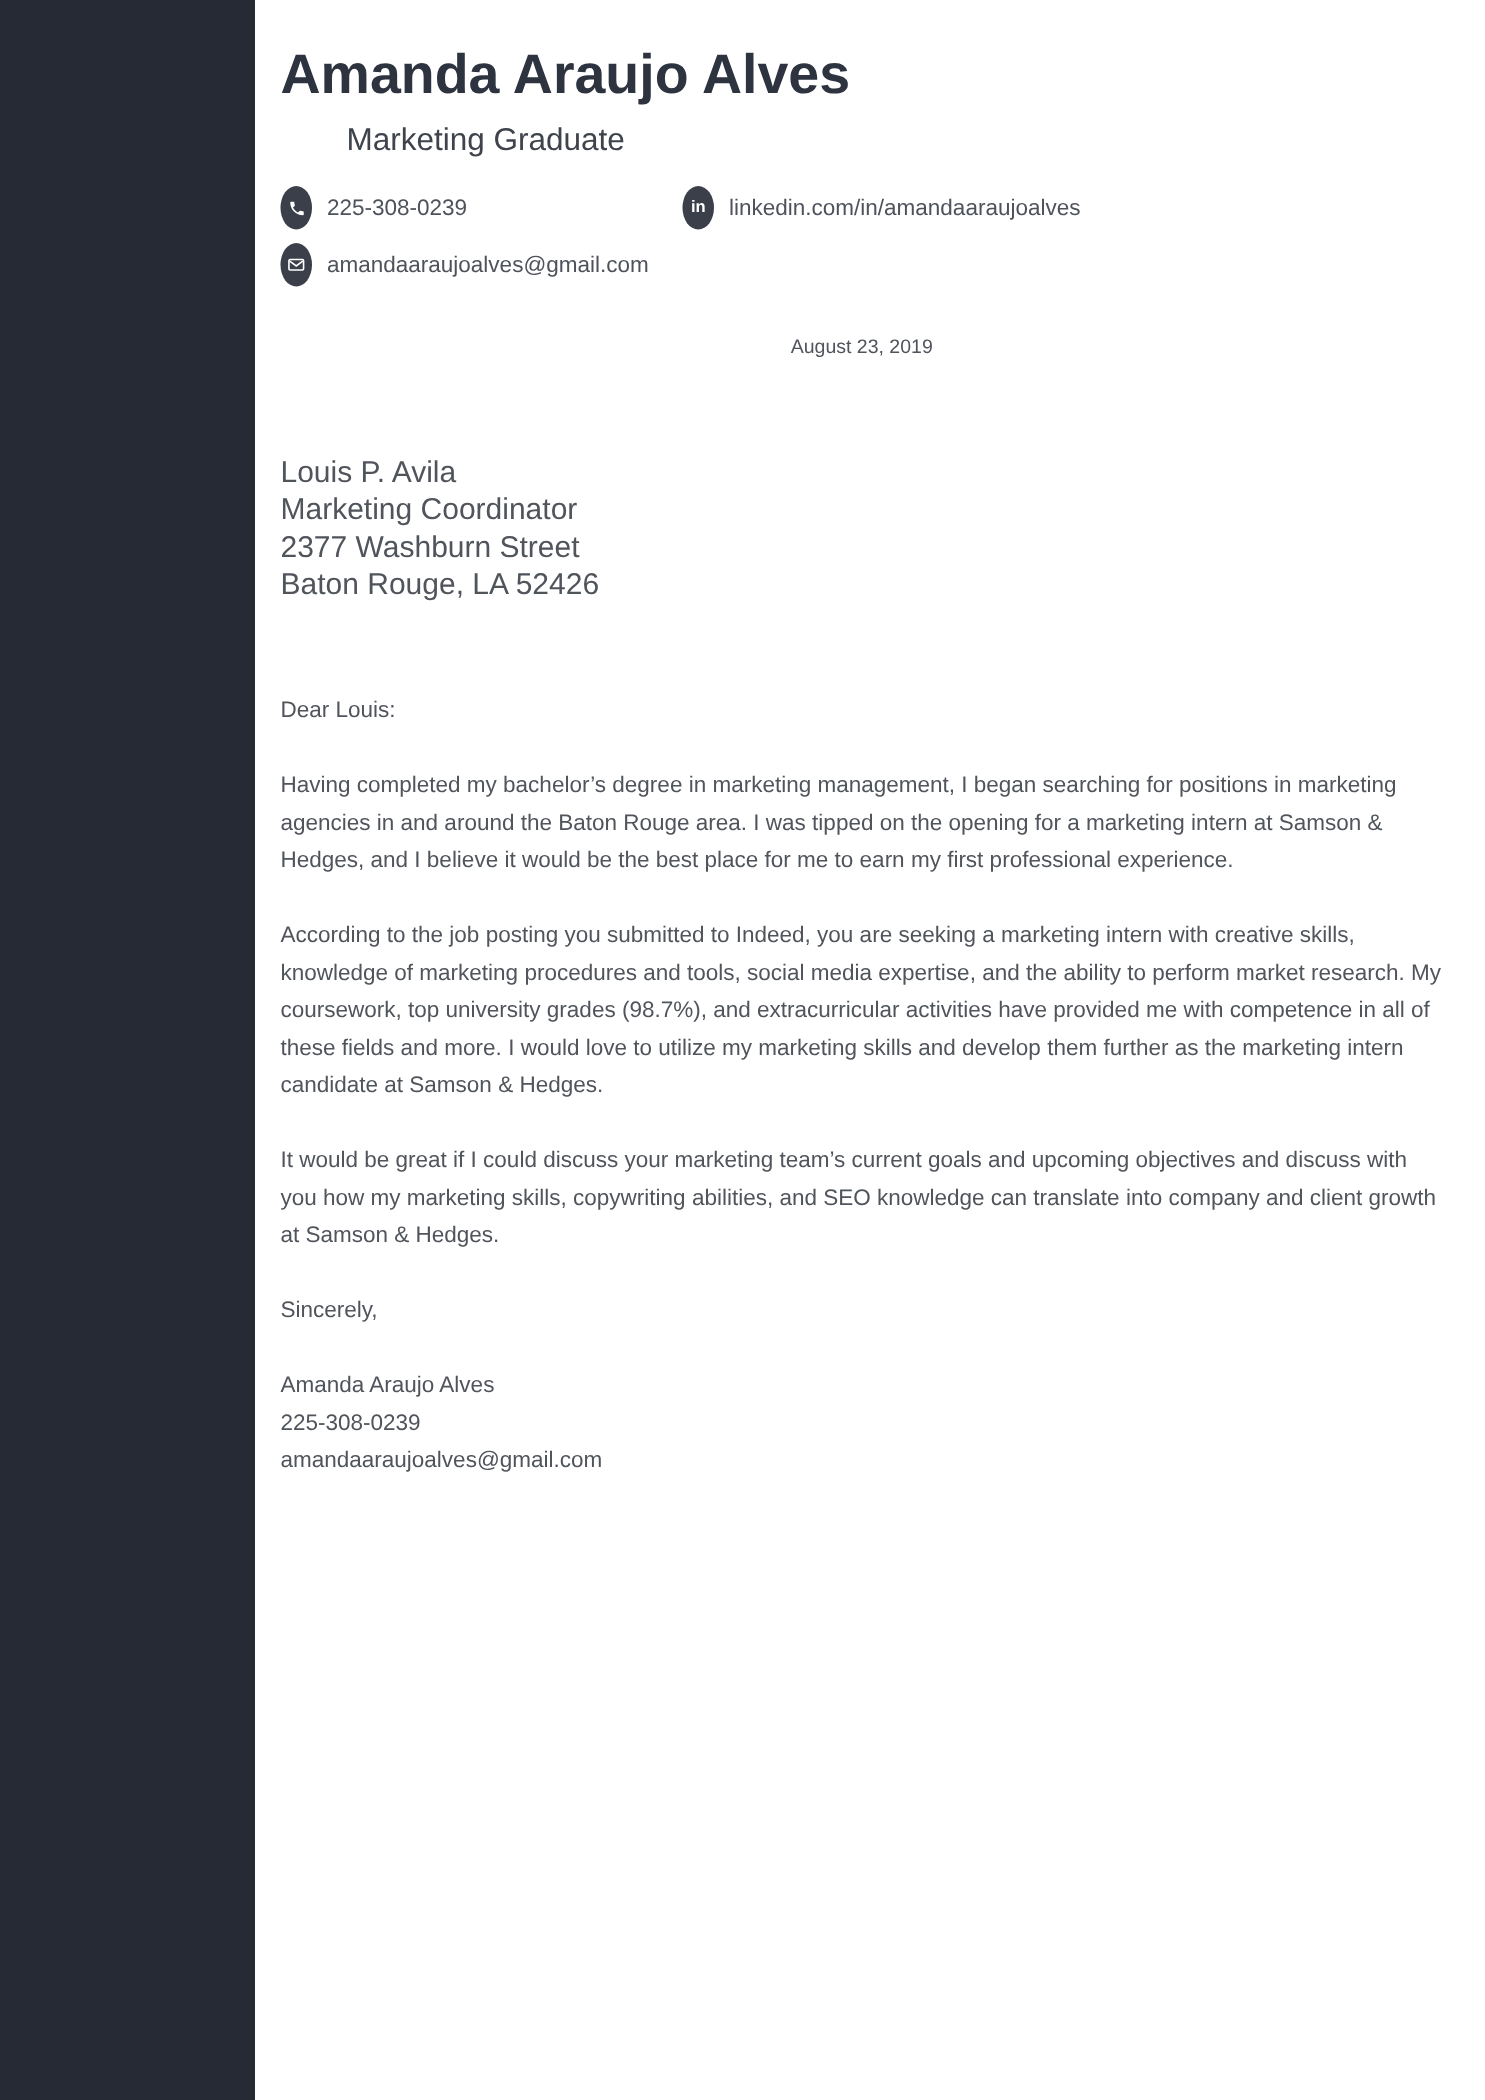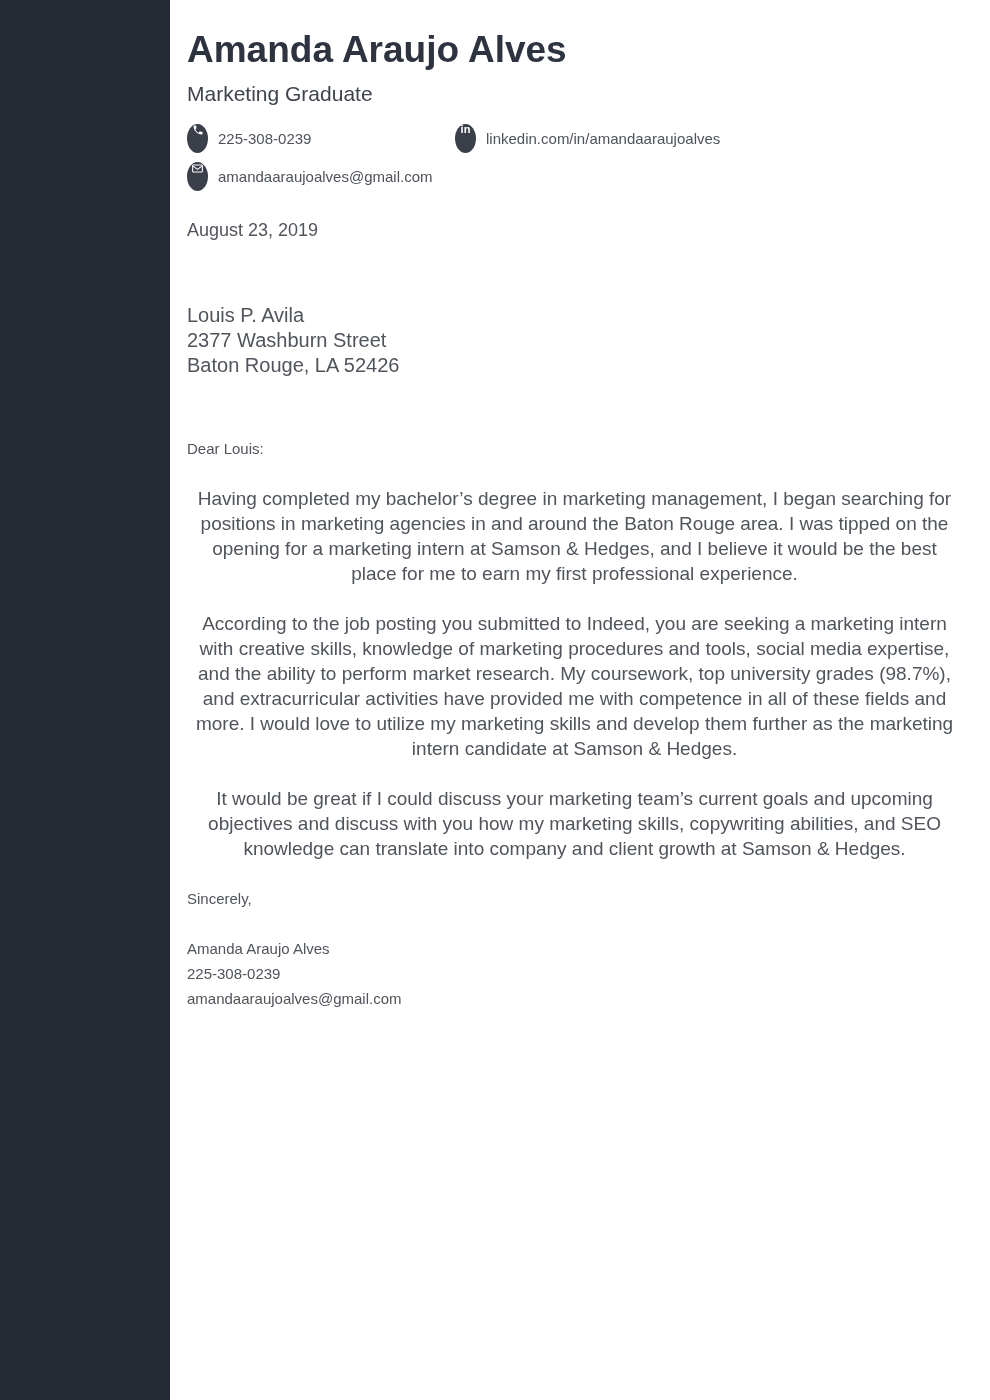--- a/index.html
+++ b/index.html
@@ -33,20 +33,21 @@
     line-height: 44px;
     font-weight: bold;
     color: #2e3340;
     letter-spacing: 0px;
   }
   .subtitle {
     margin-top: 9px;
     font-size: 21px;
     line-height: 26px;
     color: #3f434c;
+    margin-left: 44px;
   }
   .contact-grid {
     margin-top: 17px;
     display: grid;
     grid-template-columns: 268px 1fr;
     row-gap: 9px;
     align-items: center;
   }
   .contact-item {
     display: flex;
@@ -55,51 +56,52 @@
     font-size: 15px;
     color: #4e525a;
     line-height: 21px;
   }
   .icon-circle {
     flex: 0 0 auto;
     width: 21px; height: 29px;
     border-radius: 50%;
     background: #3a3f4a;
     display: inline-flex;
+    align-items: center;
     justify-content: center;
   }
   .icon-circle svg { display: block; }
   .in-glyph {
     color: #ffffff;
     font-size: 11px;
     font-weight: bold;
     line-height: 1;
     position: relative;
     top: -0.5px;
   }
   .date {
     margin-top: 27px;
-    font-size: 18px;
+    font-size: 13px;
     line-height: 25px;
+    text-align: center;
   }
   .recipient {
     margin-top: 60px;
     font-size: 20px;
     line-height: 25px;
   }
   .salutation {
     margin: 58px 0 0 0;
     font-size: 15px;
     line-height: 25px;
   }
   .para {
     margin: 25px 0 0 0;
-    font-size: 19px;
+    font-size: 15px;
     line-height: 25px;
-    text-align: center;
   }
   .closing {
     margin: 25px 0 0 0;
     font-size: 15px;
     line-height: 25px;
   }
   .signature {
     margin-top: 25px;
     font-size: 15px;
     line-height: 25px;
@@ -140,20 +142,21 @@
           </svg>
         </span>
         <span>amandaaraujoalves@gmail.com</span>
       </div>
     </div>
 
     <div class="date">August 23, 2019</div>
 
     <div class="recipient">
       <div>Louis P. Avila</div>
+      <div>Marketing Coordinator</div>
       <div>2377 Washburn Street</div>
       <div>Baton Rouge, LA 52426</div>
     </div>
 
     <p class="salutation">Dear Louis:</p>
 
     <p class="para">Having completed my bachelor’s degree in marketing management, I began searching for positions in marketing agencies in and around the Baton Rouge area. I was tipped on the opening for a marketing intern at Samson &amp; Hedges, and I believe it would be the best place for me to earn my first professional experience.</p>
     <p class="para">According to the job posting you submitted to Indeed, you are seeking a marketing intern with creative skills, knowledge of marketing procedures and tools, social media expertise, and the ability to perform market research. My coursework, top university grades (98.7%), and extracurricular activities have provided me with competence in all of these fields and more. I would love to utilize my marketing skills and develop them further as the marketing intern candidate at Samson &amp; Hedges.</p>
     <p class="para">It would be great if I could discuss your marketing team’s current goals and upcoming objectives and discuss with you how my marketing skills, copywriting abilities, and SEO knowledge can translate into company and client growth at Samson &amp; Hedges.</p>
 

